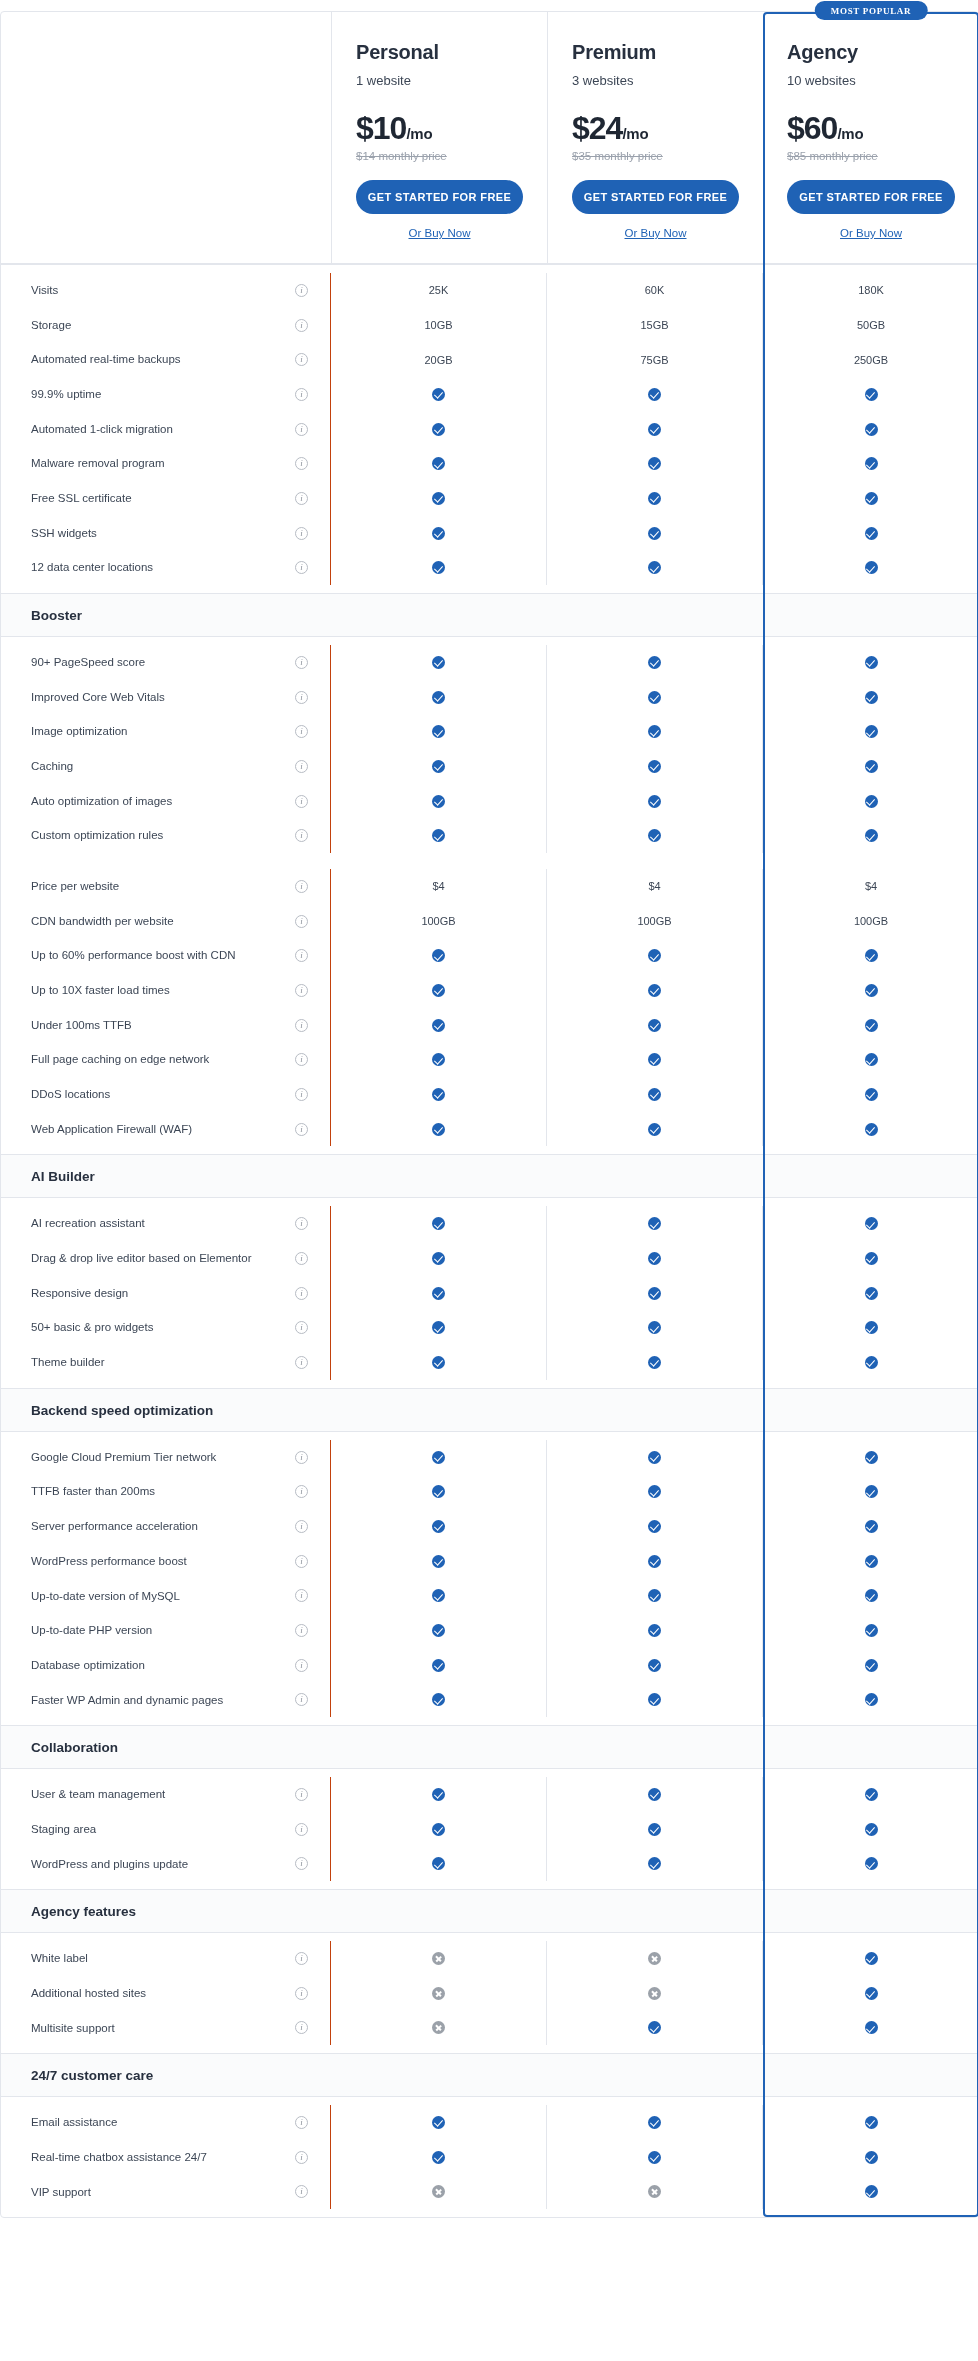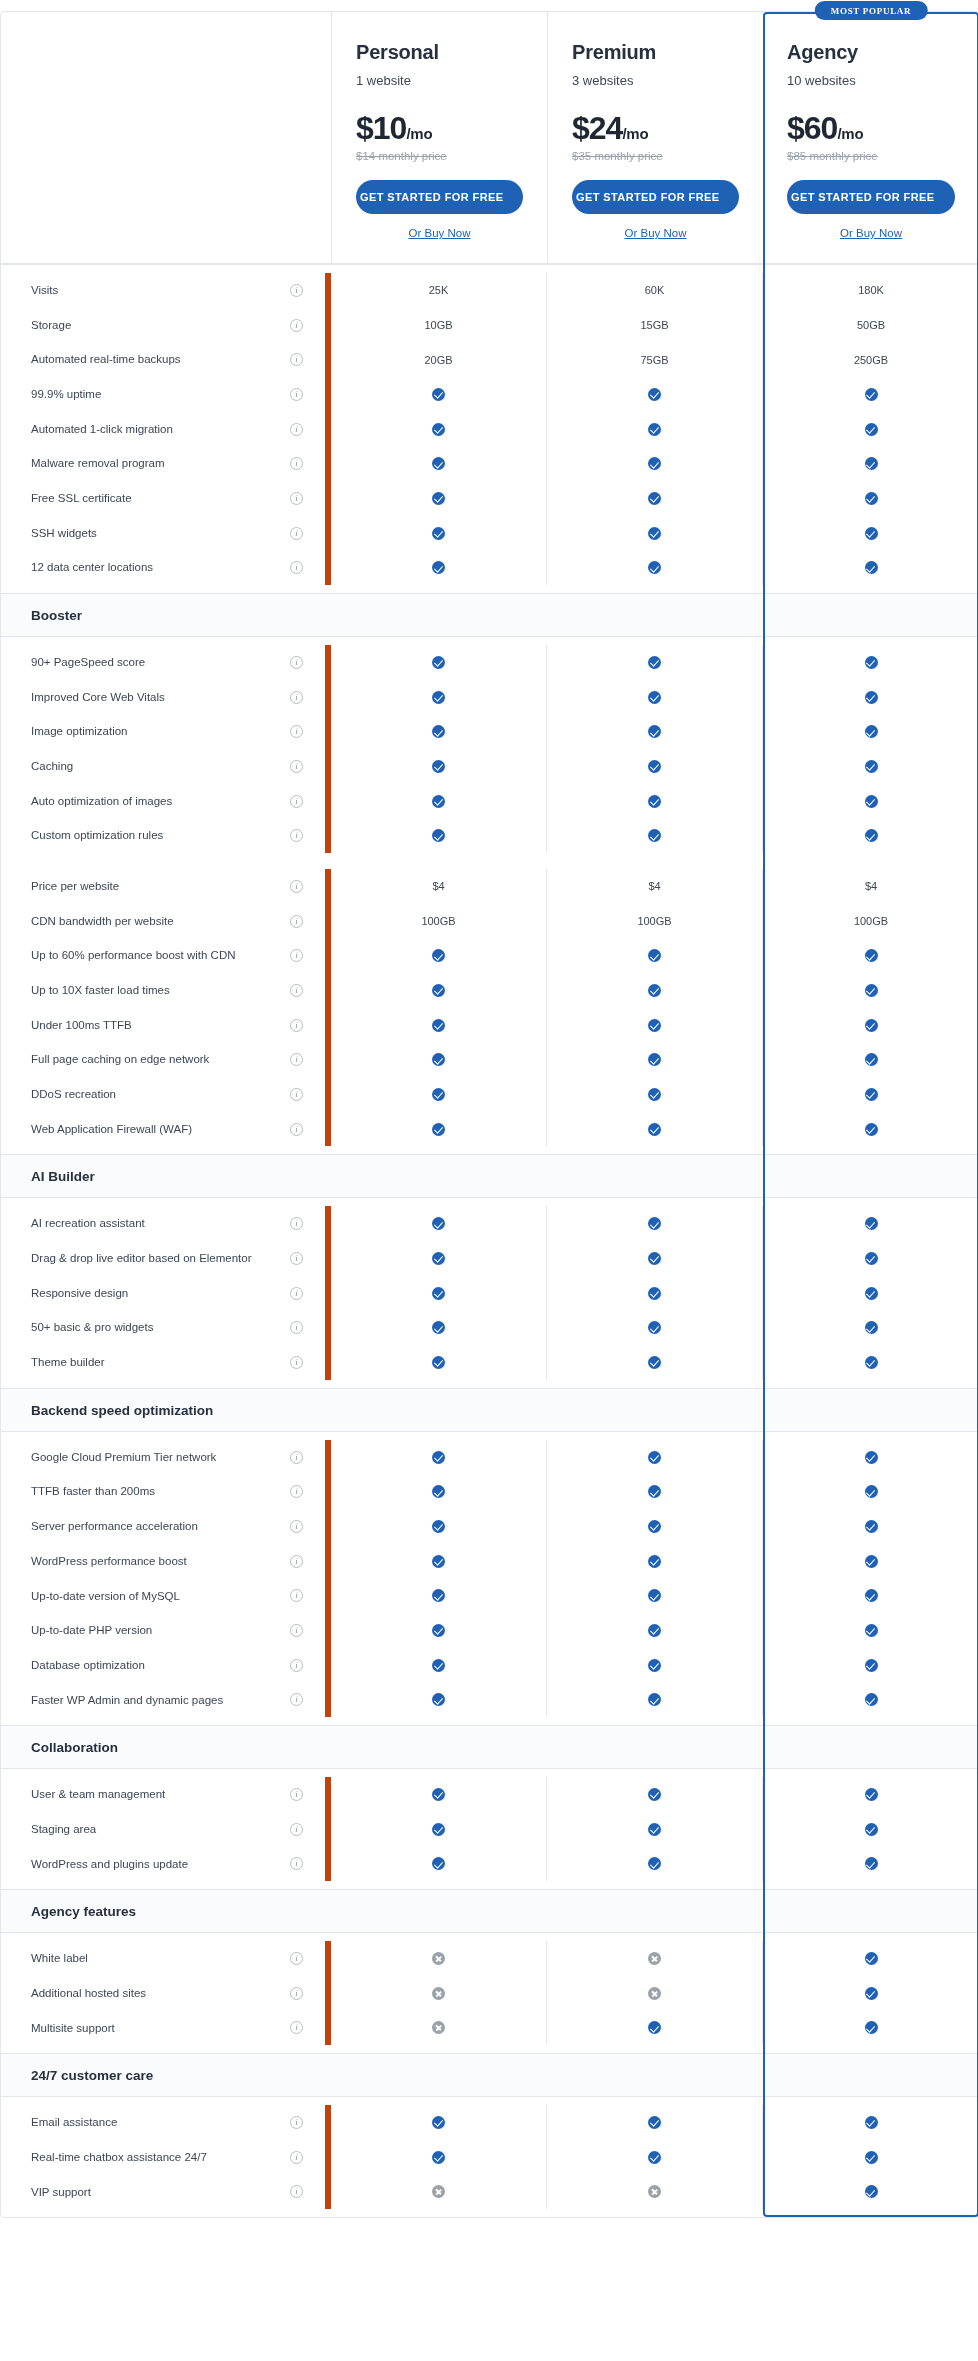--- a/index.html
+++ b/index.html
@@ -82,21 +82,21 @@
     background: #1f62b5;
     color: #fff;
     border: none;
     border-radius: 22px;
     padding: 11px 4px;
     font-size: 11px;
     font-weight: bold;
     letter-spacing: 0.4px;
     font-family: "Liberation Sans", sans-serif;
     cursor: pointer;
-    text-align: left;
+    text-align: center;
   }
   .buy-now {
     display: inline-block;
     margin-top: 13px;
     font-size: 11.5px;
     color: #1f62b5;
     text-decoration: underline;
     cursor: pointer;
   }
   .badge-most-popular {
@@ -152,21 +152,21 @@
     width: 100%;
     align-items: stretch;
   }
   .fname {
     width: 330px; flex: 0 0 330px;
     display: flex;
     align-items: center;
     justify-content: space-between;
     padding: 0 22px 0 30px;
     min-height: 34px;
-    border-right: 6px solid #c2410c;
+    border-right: 1px solid #c2410c;
   }
   .fname-text {
     font-size: 11.5px;
     color: #3c4655;
     line-height: 1.45;
     padding: 9px 0;
   }
   .info-icon {
     flex: 0 0 auto;
     width: 13px; height: 13px;
@@ -582,21 +582,21 @@
             </div>
             <div class="fval">
               <span class="mark yes"></span>
             </div>
             <div class="fval last">
               <span class="mark yes"></span>
             </div>
           </div>
           <div class="frow">
             <div class="fname">
-              <span class="fname-text">DDoS recreation</span>
+              <span class="fname-text">DDoS locations</span>
               <span class="info-icon">i</span>
             </div>
             <div class="fval">
               <span class="mark yes"></span>
             </div>
             <div class="fval">
               <span class="mark yes"></span>
             </div>
             <div class="fval last">
               <span class="mark yes"></span>

